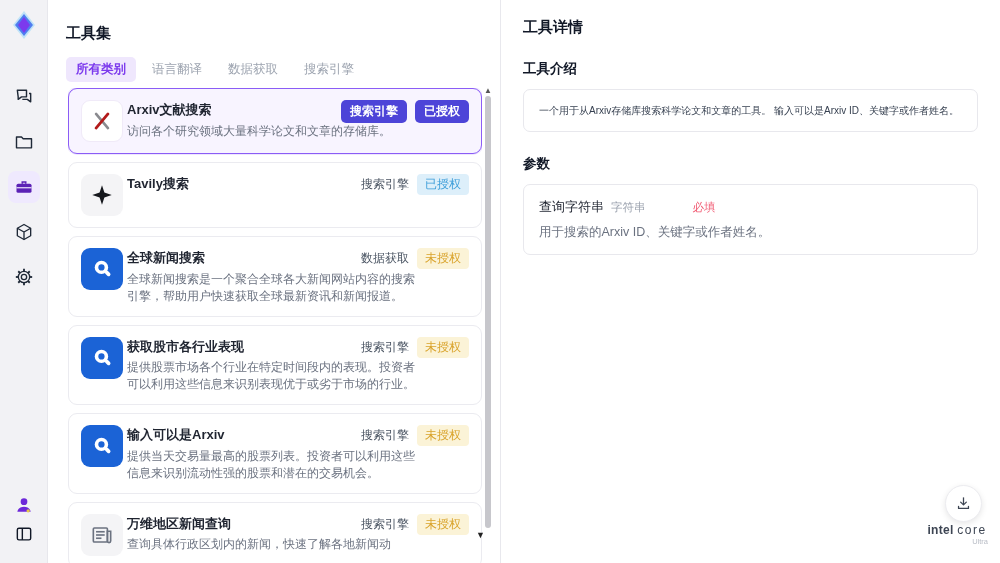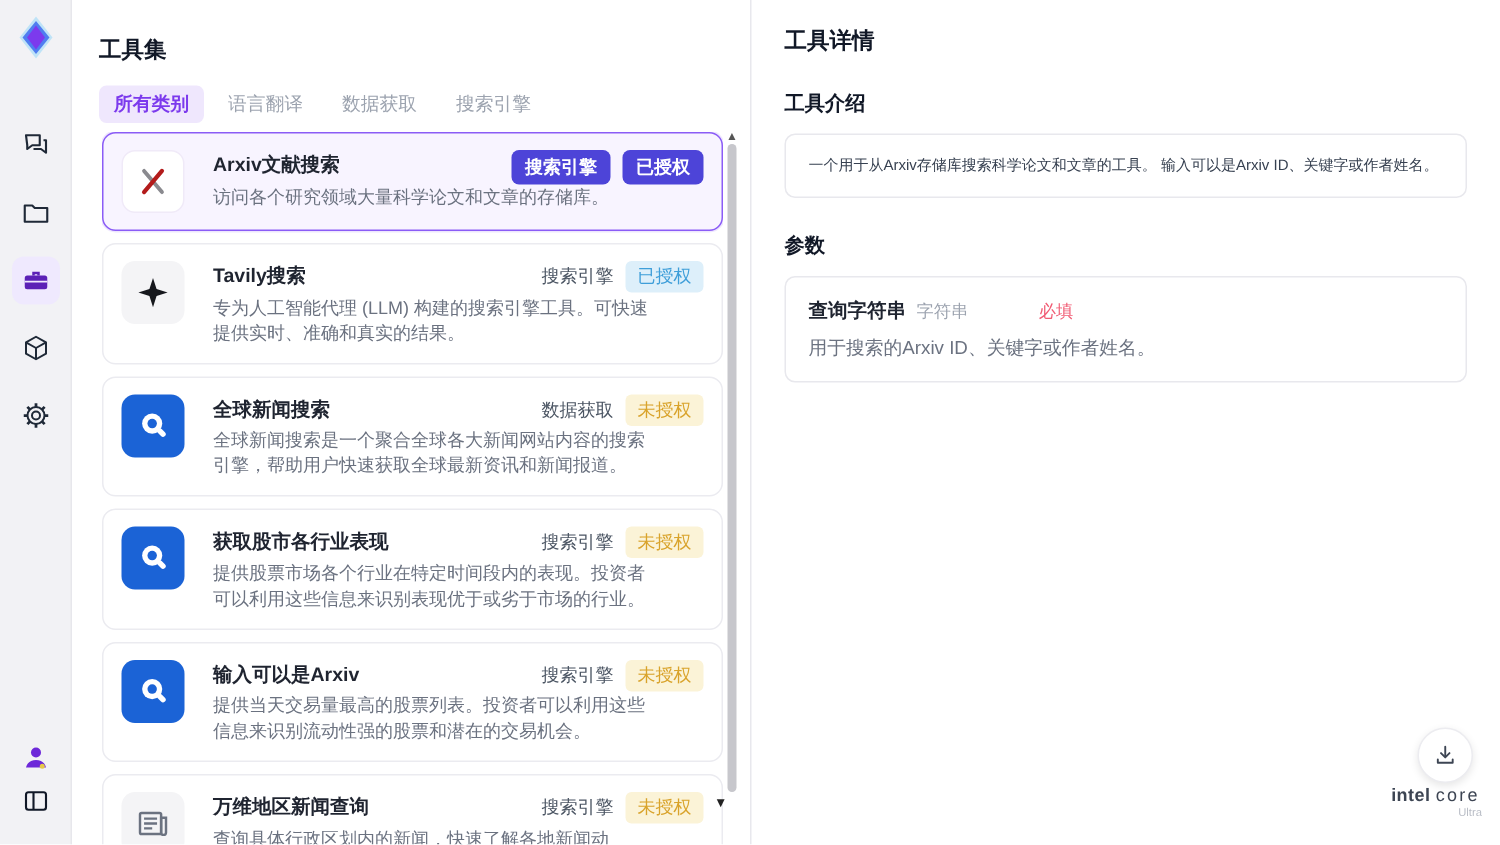--- a/index.html
+++ b/index.html
@@ -19,21 +19,21 @@
   
   .main { position:absolute; left:48px; top:0; width:452px; height:563px; background:#fff; }
   .page-title { position:absolute; left:18px; top:24px; font-size:15px; font-weight:bold; color:#111827; }
   .tabs { position:absolute; left:18px; top:57px; display:flex; gap:6px; align-items:flex-start; }
   .tab { font-size:12.5px; color:#9ca3af; padding:4px 10px; border-radius:5px; cursor:pointer; white-space:nowrap; }
   .tab.active { color:#7c3aed; background:#efe7fd; font-weight:bold; }
 
   .tool-list { position:absolute; left:20px; top:88px; width:414px; height:475px;
     overflow:hidden; display:flex; flex-direction:column; gap:8px; }
   .card { position:relative; flex:0 0 auto; background:#fff; border:1px solid #ebebf0;
-    border-radius:9px; padding:11px 12px; display:flex; gap:19px; cursor:pointer; }
+    border-radius:9px; padding:11px 12px; display:flex; gap:4px; cursor:pointer; }
   .card.selected { border:1.5px solid #8b5cf6; background:#f8f4ff;
     box-shadow:0 0 0 1px rgba(139,92,246,.15); }
   .tool-icon { flex:0 0 auto; width:42px; height:42px; border-radius:9px;
     display:flex; align-items:center; justify-content:center; }
   .tool-icon svg { width:26px; height:26px; }
   .tool-icon.light { background:#f4f4f6; }
   .tool-icon.white { background:#ffffff; border:1px solid #f0eaf8; }
   .tool-icon.blue  { background:#1b63d6; }
   .tool-body { width:292px; padding-top:1px; }
   .tool-title { font-size:13px; font-weight:bold; color:#1f2430; line-height:1.35; }
@@ -54,21 +54,21 @@
 
   
   .detail { position:absolute; left:500px; top:0; width:500px; height:563px;
     background:#fff; border-left:1px solid #e8e8ed; padding:18px 22px; }
   .detail-title { font-size:15px; font-weight:bold; color:#111827; }
   .section-h { margin-top:23px; font-size:13.5px; font-weight:bold; color:#111827; }
   .info-box { margin-top:11px; border:1px solid #e8e8ed; border-radius:7px;
     padding:13px 15px; font-size:10px; color:#374151; line-height:1.5; }
   .param-box { margin-top:11px; border:1px solid #e8e8ed; border-radius:7px; padding:13px 15px; }
   .param-line { display:flex; align-items:baseline; gap:7px; }
-  .param-name { font-size:13px; font-weight:bold; color:#1f2430; }
+  .param-name { font-size:13px; font-weight:normal; color:#1f2430; }
   .param-type { font-size:11.5px; color:#9ca3af; }
   .param-req { font-size:11.5px; color:#f15c74;margin-left:40px; }
   .param-desc { margin-top:8px; font-size:12.5px; color:#6b7280; }
 
   
   .dl-btn { position:absolute; left:945px; top:485px; width:37px; height:37px; border-radius:50%;
     background:#fff; border:1px solid #ececf0; box-shadow:0 2px 6px rgba(0,0,0,.10);
     display:flex; align-items:center; justify-content:center; cursor:pointer; }
   .dl-btn svg { width:17px; height:17px; }
   .brand { position:absolute; left:922px; top:524px; width:70px; text-align:center;
@@ -171,21 +171,20 @@
           </div>
         </div>
         <div class="card">
           <div class="tool-icon light">
             <svg viewBox="0 0 24 24">
               <path d="M12 3l2.2 6.8L21 12l-6.8 2.2L12 21l-2.2-6.8L3 12l6.8-2.2z" fill="#16181d"></path>
             </svg>
           </div>
           <div class="tool-body">
             <div class="tool-title">Tavily搜索</div>
-            <div class="tool-desc">专为人工智能代理 (LLM) 构建的搜索引擎工具。可快速提供实时、准确和真实的结果。</div>
           </div>
           <div class="badges">
             <span class="cat-text">搜索引擎</span>
             <span class="chip blue">已授权</span>
           </div>
         </div>
         <div class="card">
           <div class="tool-icon blue">
             <svg viewBox="0 0 24 24">
               <circle cx="11.5" cy="10.5" r="6.2" fill="#fff"></circle>

